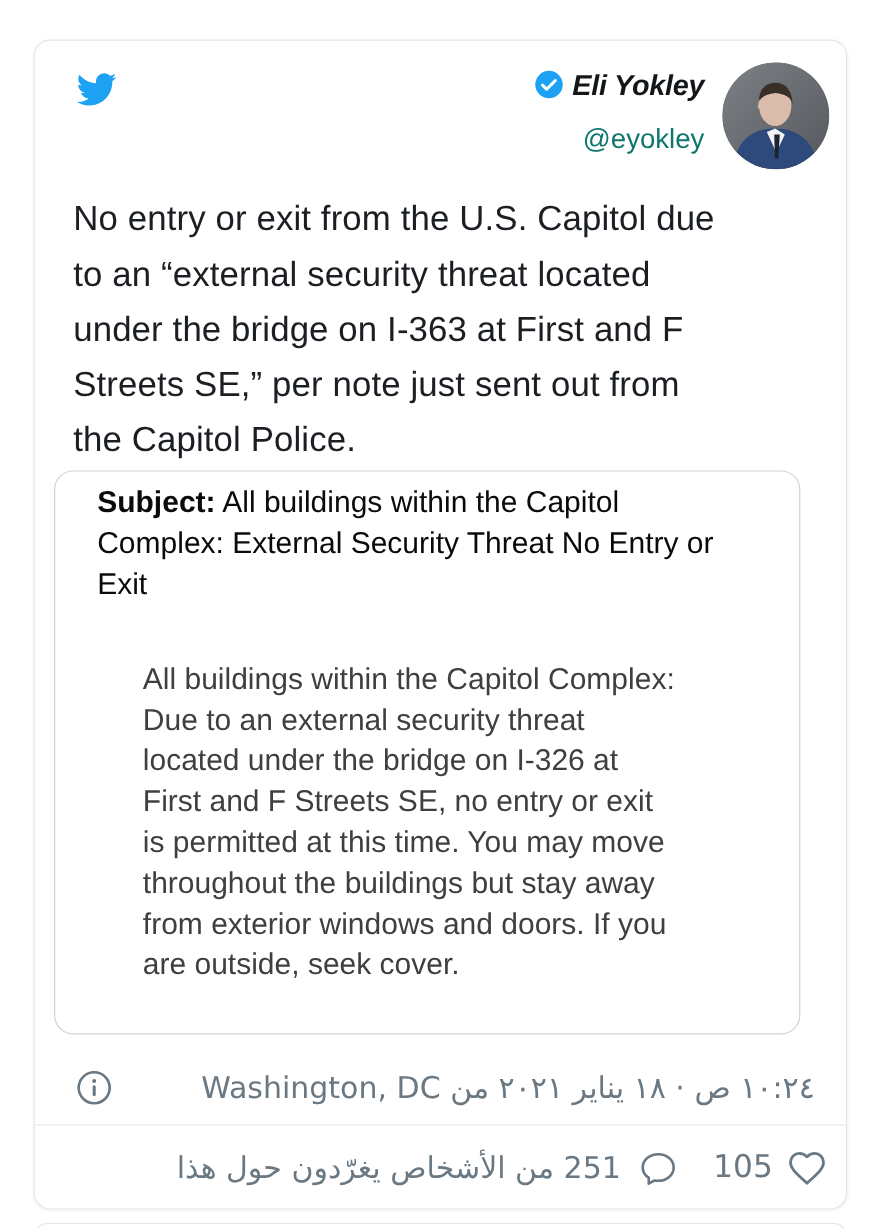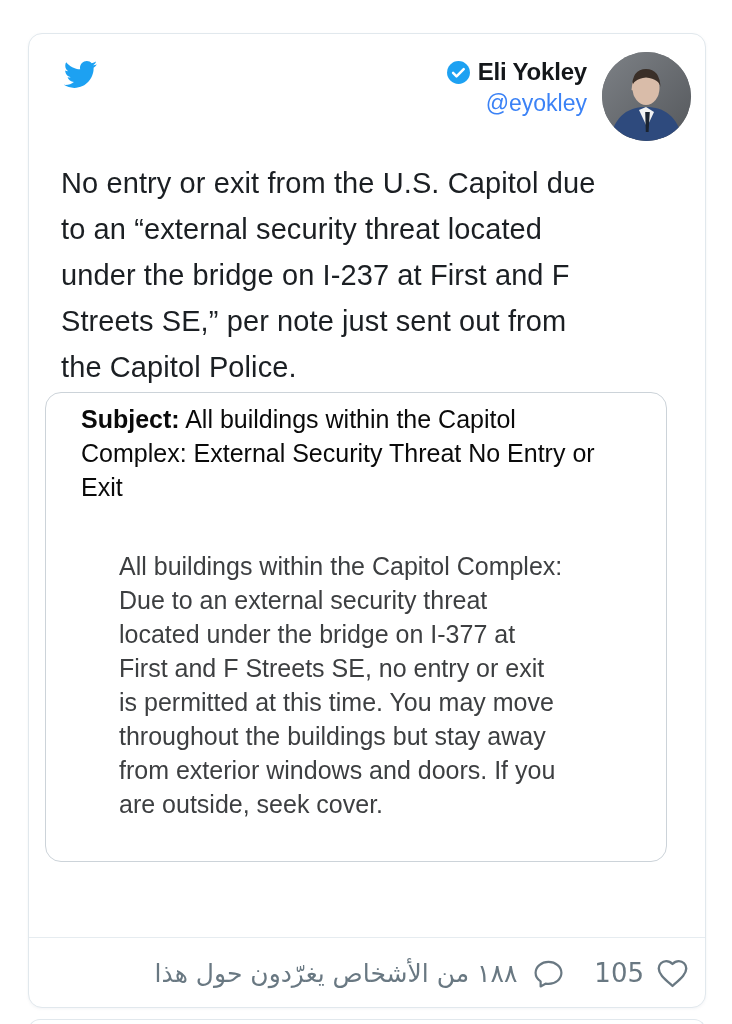--- a/index.html
+++ b/index.html
@@ -12,24 +12,24 @@
     box-shadow: 0 1px 3px rgba(101,119,134,.08);
   }
 
   
   .logo { position: absolute; left: 30px; top: 23px; width: 42px; height: 35px; }
   .avatar {
     position: absolute; left: 573px; top: 18px; width: 89px; height: 89px;
     border-radius: 50%; overflow: hidden; background: #6b6f73;
   }
   .user-block { position: absolute; right: 118px; top: 24px; text-align: right; }
-  .name-row { display: flex; align-items: center; justify-content: flex-end; gap: 7px; }
+  .name-row { display: flex; justify-content: flex-end; gap: 7px; font-style: italic; }
   .name { font-size: 24px; font-weight: bold; color: #14171a; letter-spacing: -0.2px; }
   .badge { width: 25px; height: 25px; flex: 0 0 auto; }
-  .handle { margin-top: 4px; font-size: 23px; color: #3b82f6; }
+  .handle { margin-top: 16px; font-size: 23px; color: #0f766e; }
 
   
   .tweet-text {
     position: absolute; left: 32px; top: 126px;
     font-size: 29px; line-height: 46px; color: #1b1f23;
     white-space: pre; letter-spacing: 0.1px;
   }
 
   
   .email-card {
@@ -112,47 +112,55 @@
       <path d="M37 58 L44 55 L52 60 L45 75 Z" fill="#f2f3f4"></path>
       <path d="M43.2 60 L47.8 60 L46.6 80 L43.8 80 Z" fill="#1b2430"></path>
       <ellipse cx="44" cy="36" rx="13.5" ry="17" fill="#d9bca9"></ellipse>
       <path d="M30 36 Q30 17 44 17 Q58 17 58.5 36 Q58 27 44 25.5 Q30.5 27 30 36 Z" fill="#3a2f28"></path>
       <path d="M30.5 30 L29.5 38 L33 39 Z" fill="#d9bca9"></path>
     </svg>
   </div>
 
   <div class="tweet-text">No entry or exit from the U.S. Capitol due
 to an “external security threat located
-under the bridge on I-237 at First and F
+under the bridge on I-363 at First and F
 Streets SE,” per note just sent out from
 the Capitol Police.</div>
 
   <div class="email-card">
     <div class="email-subject"><b>Subject:</b><span> All buildings within the Capitol
 Complex: External Security Threat No Entry or
 Exit</span></div>
     <div class="email-body">All buildings within the Capitol Complex:
 Due to an external security threat
-located under the bridge on I-377 at
+located under the bridge on I-326 at
 First and F Streets SE, no entry or exit
 is permitted at this time. You may move
 throughout the buildings but stay away
 from exterior windows and doors. If you
 are outside, seek cover.</div>
   </div>
 
+  <div class="meta-row">
+    <svg class="info-icon" viewBox="0 0 24 24">
+      <circle cx="12" cy="12" r="10" fill="none" stroke="#697882" stroke-width="1.7"></circle>
+      <circle cx="12" cy="7.6" r="1.3" fill="#697882"></circle>
+      <rect x="11" y="10.4" width="2" height="7" rx="1" fill="#697882"></rect>
+    </svg>
+    <div class="timestamp">١٠:٢٤ ص · ١٨ يناير ٢٠٢١ من Washington, DC</div>
+  </div>
 
   <div class="divider"></div>
 
   <div class="engage-row">
     <svg class="heart-icon" viewBox="0 0 24 24">
       <path d="M12 21.1l-1.4-1.3C5.4 15.2 2 12.1 2 8.4 2 5.4 4.4 3 7.4 3c1.7 0 3.4.8 4.6 2.1C13.2 3.8 14.9 3 16.6 3c3 0 5.4 2.4 5.4 5.4 0 3.7-3.4 6.8-8.6 11.4L12 21.1z" fill="none" stroke="#697882" stroke-width="1.7" stroke-linejoin="round"></path>
     </svg>
     <span class="like-count">105</span>
     <svg class="bubble-icon" viewBox="0 0 24 24">
       <path d="M12 3C6.5 3 2 6.8 2 11.5c0 2.7 1.5 5.1 3.9 6.6V22l3.8-2.1c.7.1 1.5.2 2.3.2 5.5 0 10-3.8 10-8.6S17.5 3 12 3z" fill="none" stroke="#697882" stroke-width="1.7" stroke-linejoin="round"></path>
     </svg>
-    <span class="tweeting-text">١٨٨ من الأشخاص يغرّدون حول هذا</span>
+    <span class="tweeting-text">251 من الأشخاص يغرّدون حول هذا</span>
   </div>
 
 </div>
 
 <div class="next-card-peek"></div>
 
 </body></html>

